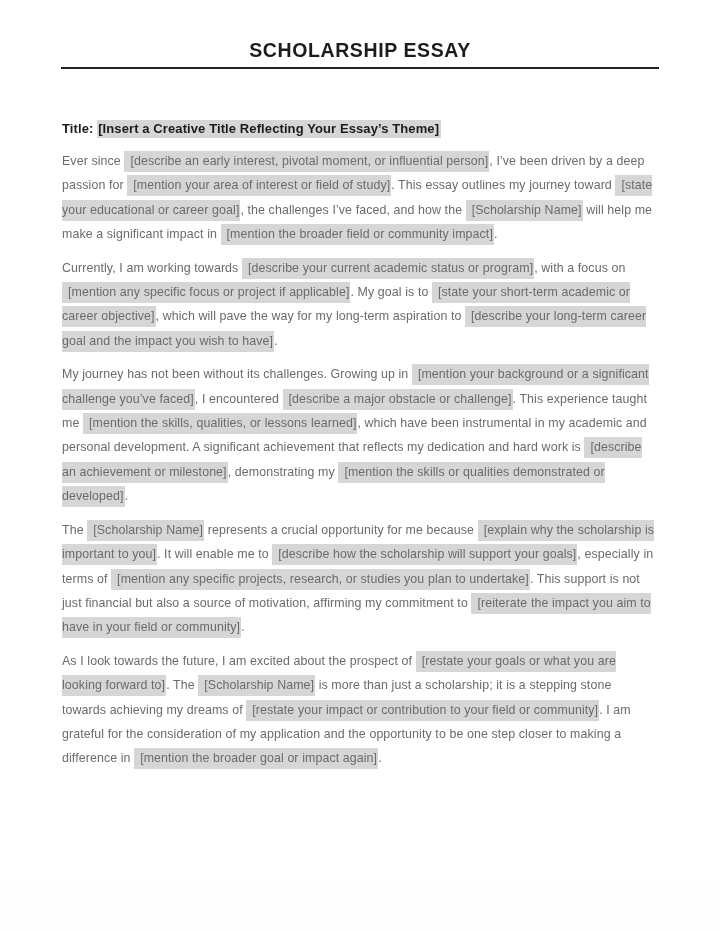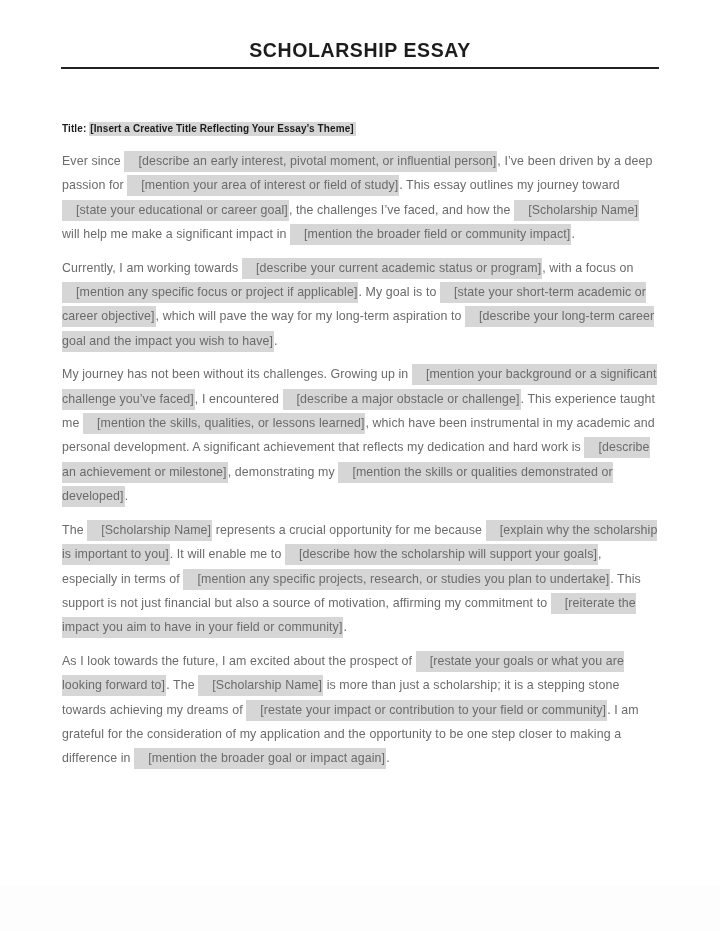--- a/index.html
+++ b/index.html
@@ -35,41 +35,41 @@
     margin: 6px 61px 0 61px;
     height: 2px;
     background: #222222;
   }
   .content {
     margin: 0 62px;
     width: 596px;
   }
   .essay-title {
     margin-top: 51px;
-    font-size: 10px;
+    font-size: 13px;
     line-height: 17px;
     font-weight: bold;
     color: var(--heading);
     letter-spacing: 0.1px;
   }
   .essay-title .t-hl {
     background: var(--hl);
     padding: 1px 2px 2px 1px;
   }
   #paragraphs { margin-top: 12px; }
   .para {
     margin: 0 0 9px 0;
     font-size: 12.4px;
     line-height: 24.4px;
     color: var(--body);
     letter-spacing: 0.1px;
   }
   .para .hl {
     background: var(--hl);
-    padding: 3px 1px 4px 14px;
+    padding: 3px 1px 4px 6px;
   }
   .doc-footer {
     position: absolute;
     left: 62px; right: 62px; top: 898px;
     display: flex;
     justify-content: space-between;
     font-size: 9.5px;
     color: var(--footer);
     letter-spacing: 0.2px;
     text-align: right;

